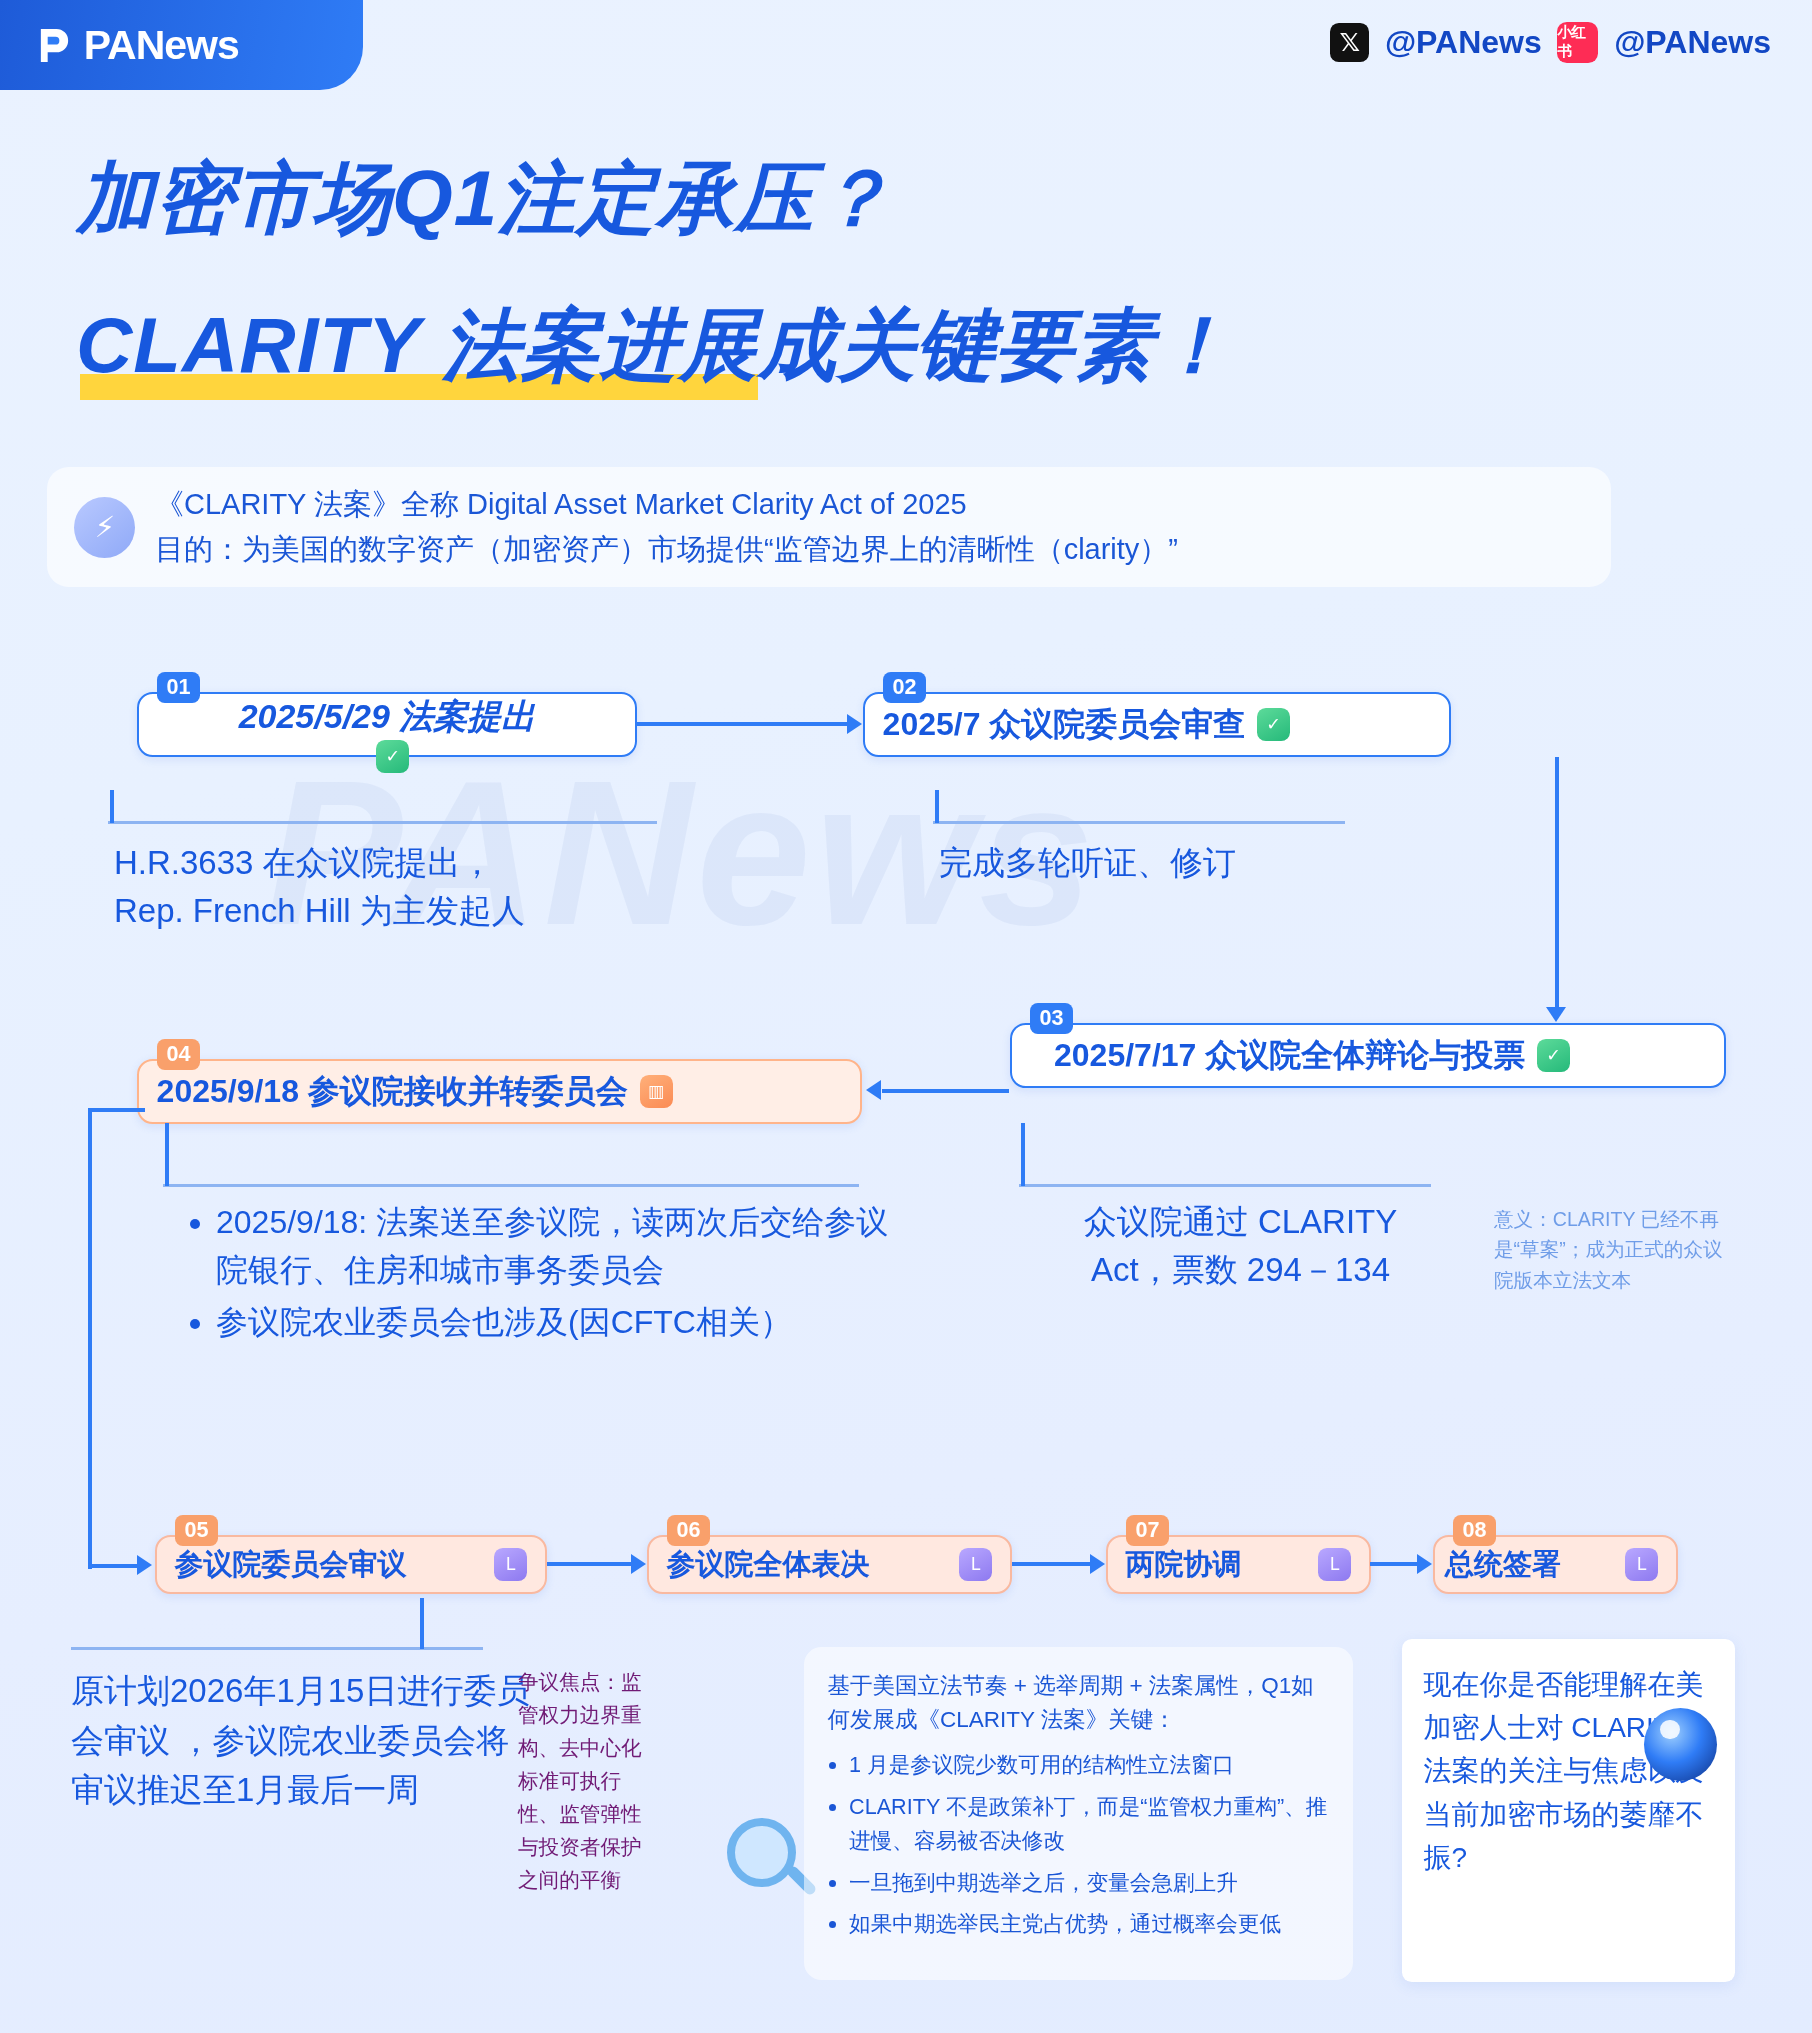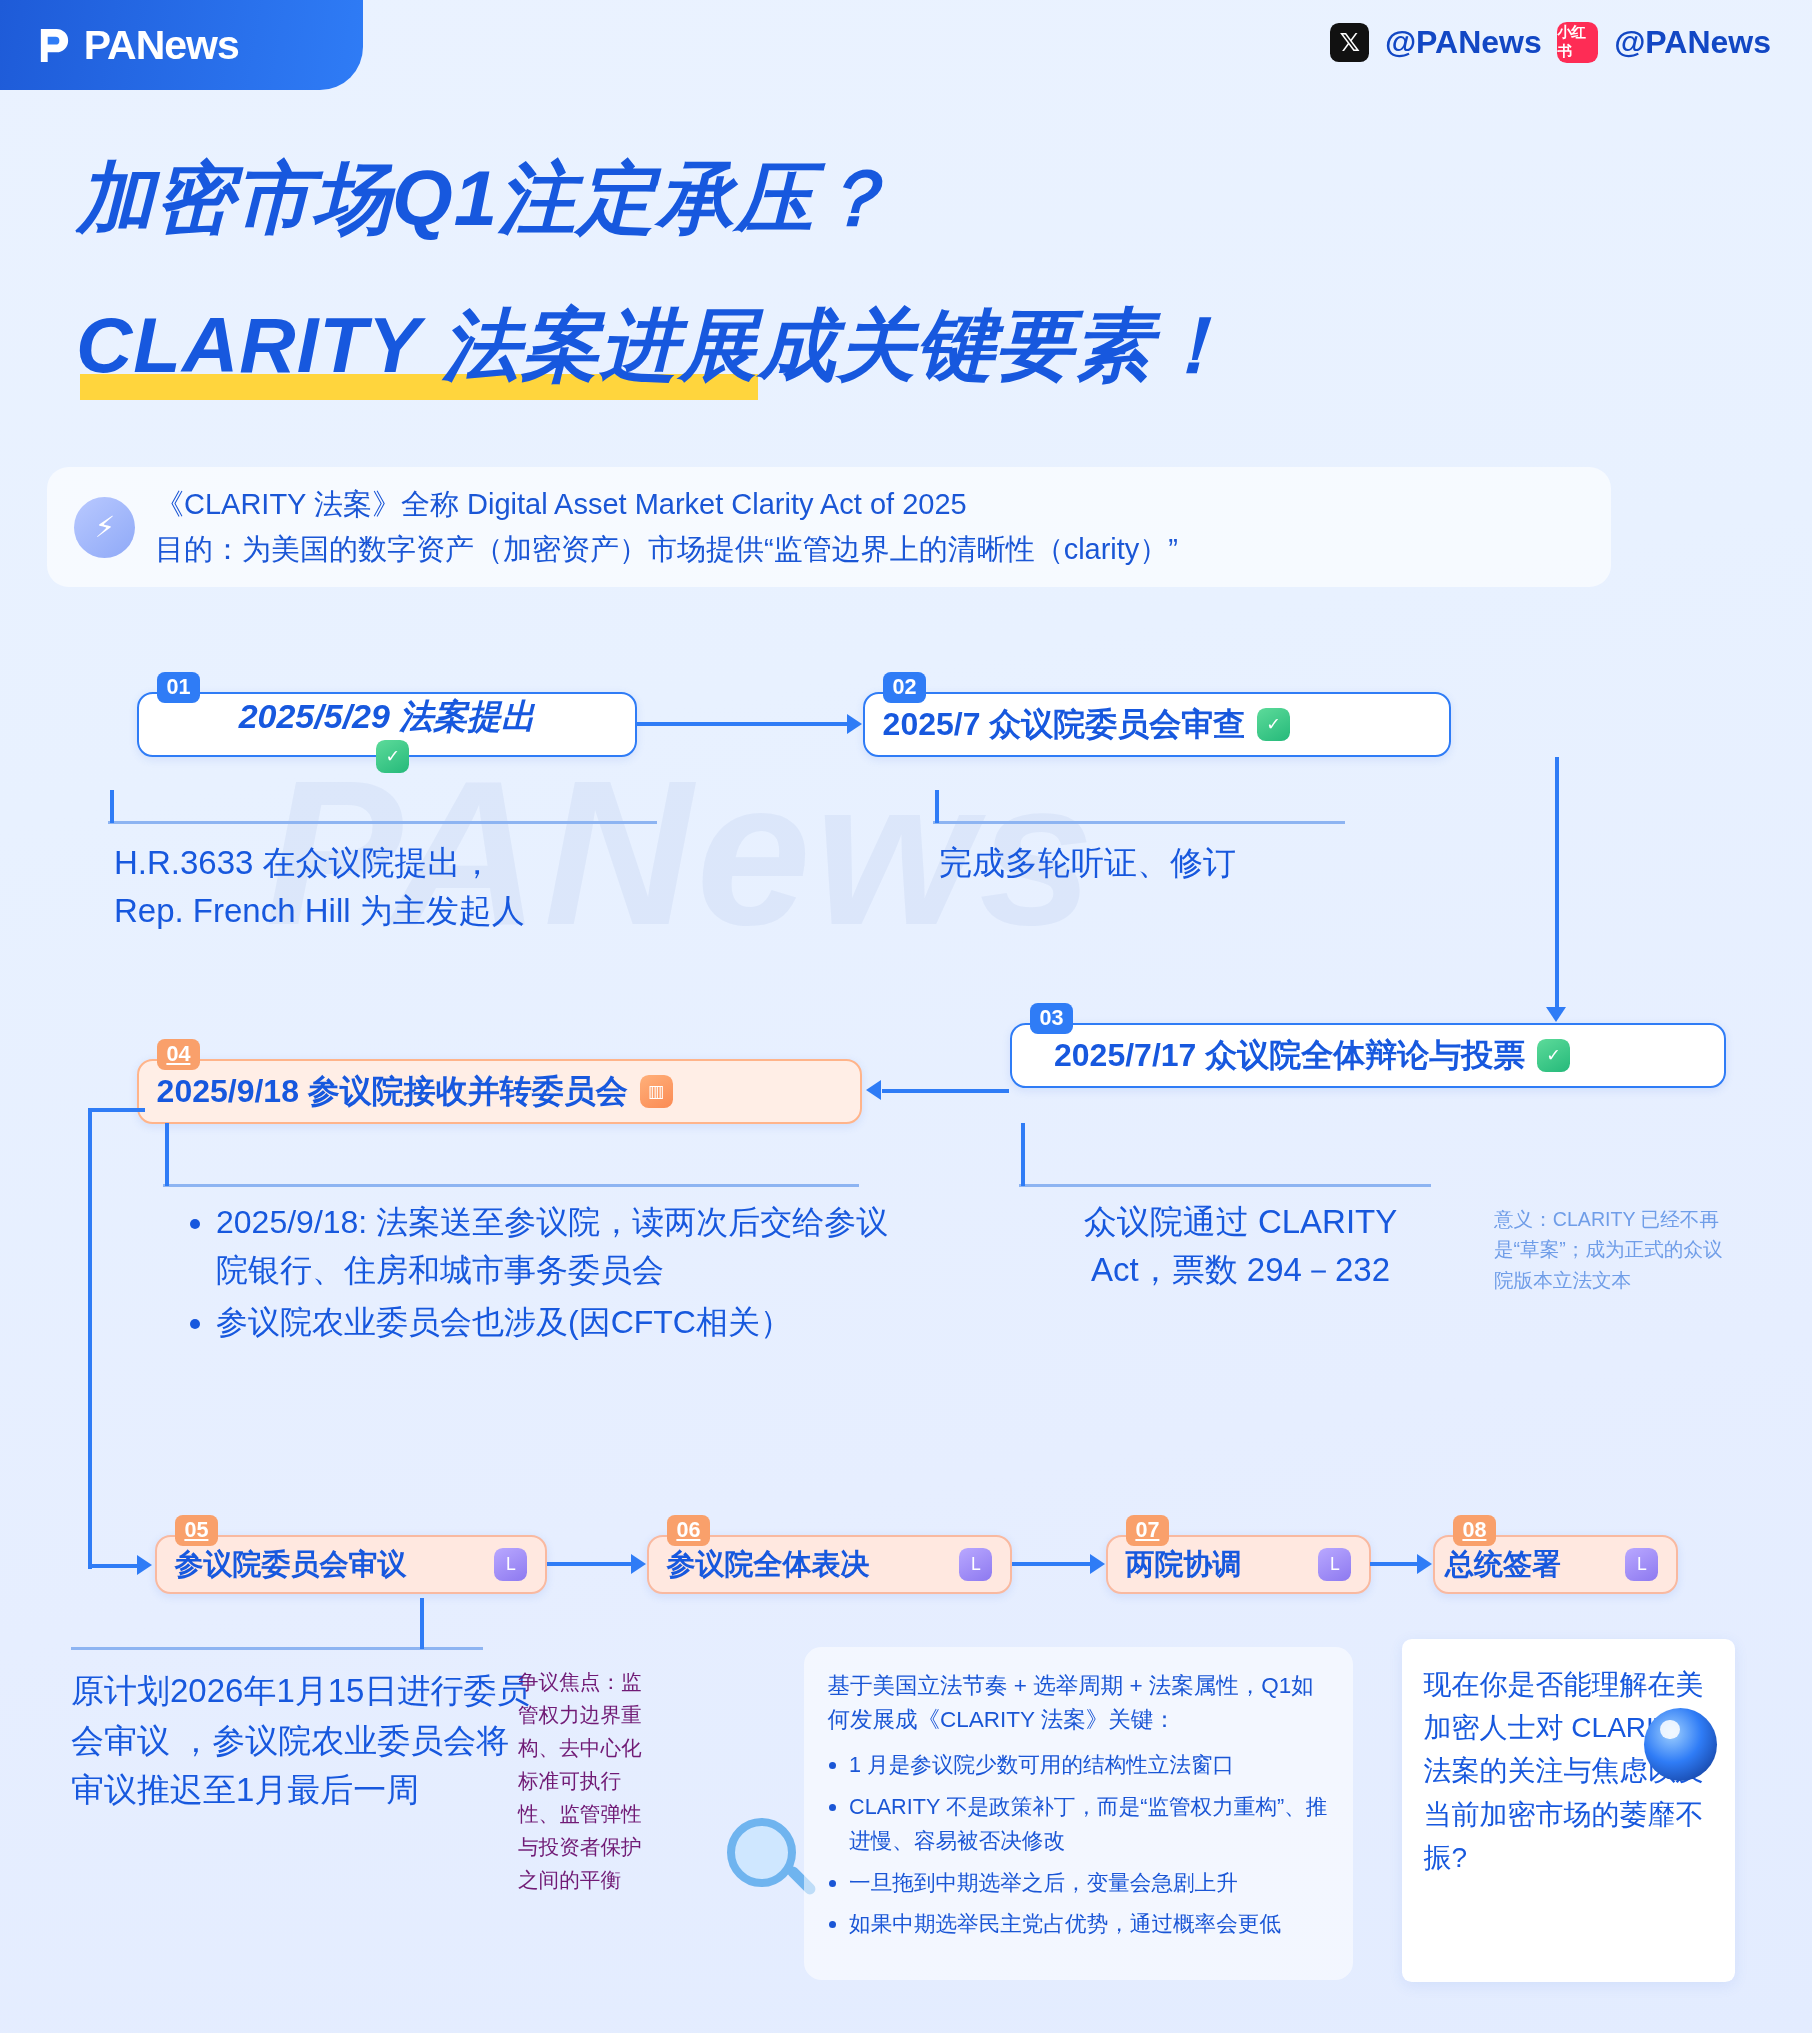--- a/index.html
+++ b/index.html
@@ -71,21 +71,21 @@
     box-shadow:0 2.9px 8.8px rgba(60,110,220,.12);
   }
   .node.pink{background:#ffeee6;border-color:#ffb48a;}
   .node.pink2{background:#ffe8e0;border-color:#f9b9a0;}
   .node .txt{font-size:34px;font-weight:bold;color:#1758de;font-style:italic;white-space:nowrap;}
   .node .txt.cn{font-style:normal;font-size:32px;}
   .badge{
     position:absolute;left:17.6px;top:-21.6px;background:#2f7cf6;color:#fff;border-radius:7.8px;
     font-size:21.6px;font-weight:bold;padding:2px 9.8px;line-height:1.25;
   }
-  .badge.orange{background:#f9a06b;text-decoration:underline;}
+  .badge.orange{background:#f9a06b;}
   .tag{
     margin-left:11.8px;width:33px;height:33px;border-radius:8.8px;display:flex;
     align-items:center;justify-content:center;font-size:17.6px;color:#fff;flex:none;
   }
   .tag.green{background:linear-gradient(150deg,#5ddb9a,#25b97a);}
   .tag.orange{background:linear-gradient(150deg,#ffb07a,#fb8b54);}
   .tag.purple{background:linear-gradient(150deg,#b9a8ff,#8d79f0);}
   
   .node.small{height:59px;justify-content:space-between;}
   .node.small .txt{font-size:29px;font-style:normal;}
@@ -219,21 +219,21 @@
 <div class="conn" style="left:165px;top:1123px;width:3.9px;height:63px;"></div>
 <ul class="bul" style="left:167px;top:1198px;width:686px;margin:0;padding-left:49px;">
   <li>2025/9/18: 法案送至参议院，读两次后交给参议院银行、住房和城市事务委员会</li>
   <li>参议院农业委员会也涉及(因CFTC相关）</li>
 </ul>
 
 <div class="ruler" style="left:1019px;top:1184px;width:412px;"></div>
 <div class="conn" style="left:1021px;top:1123px;width:3.9px;height:63px;"></div>
 <div class="desc" style="left:1025px;top:1198px;width:431px;text-align:center;">
   <div>众议院通过 CLARITY</div>
-  <div>Act，票数 294－232</div>
+  <div>Act，票数 294－134</div>
 </div>
 <div class="small-note" style="left:1494px;top:1204px;width:245px;">意义：CLARITY 已经不再是“草案”；成为正式的众议院版本立法文本</div>
 
 <div class="conn" style="left:88px;top:1108px;width:3.9px;height:461px;"></div>
 <div class="conn" style="left:88px;top:1108px;width:57px;height:3.9px;"></div>
 <div class="conn" style="left:88px;top:1564px;width:49px;height:3.9px;"></div>
 <div class="arrow right" style="left:137px;top:1555px;"></div>
 
 <div class="node pink2 small" style="left:155px;top:1535px;width:392px;">
   <span class="badge orange">05</span>

